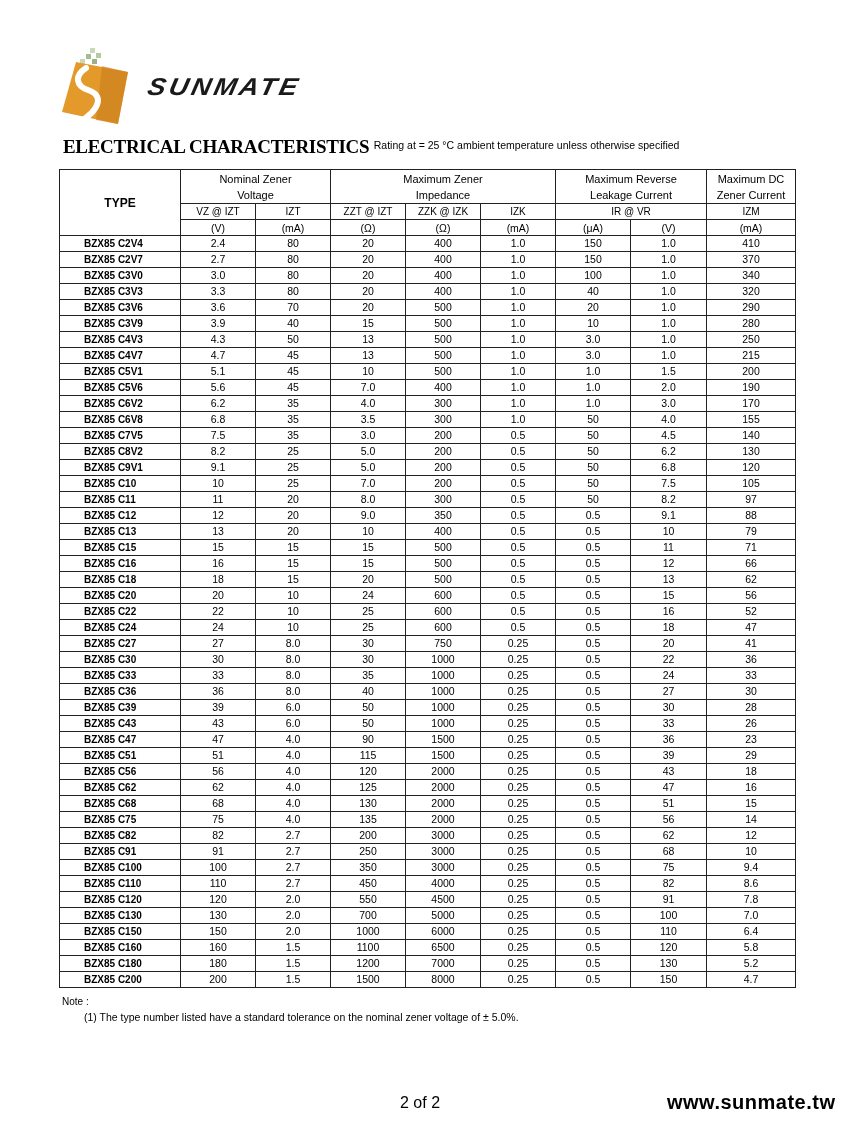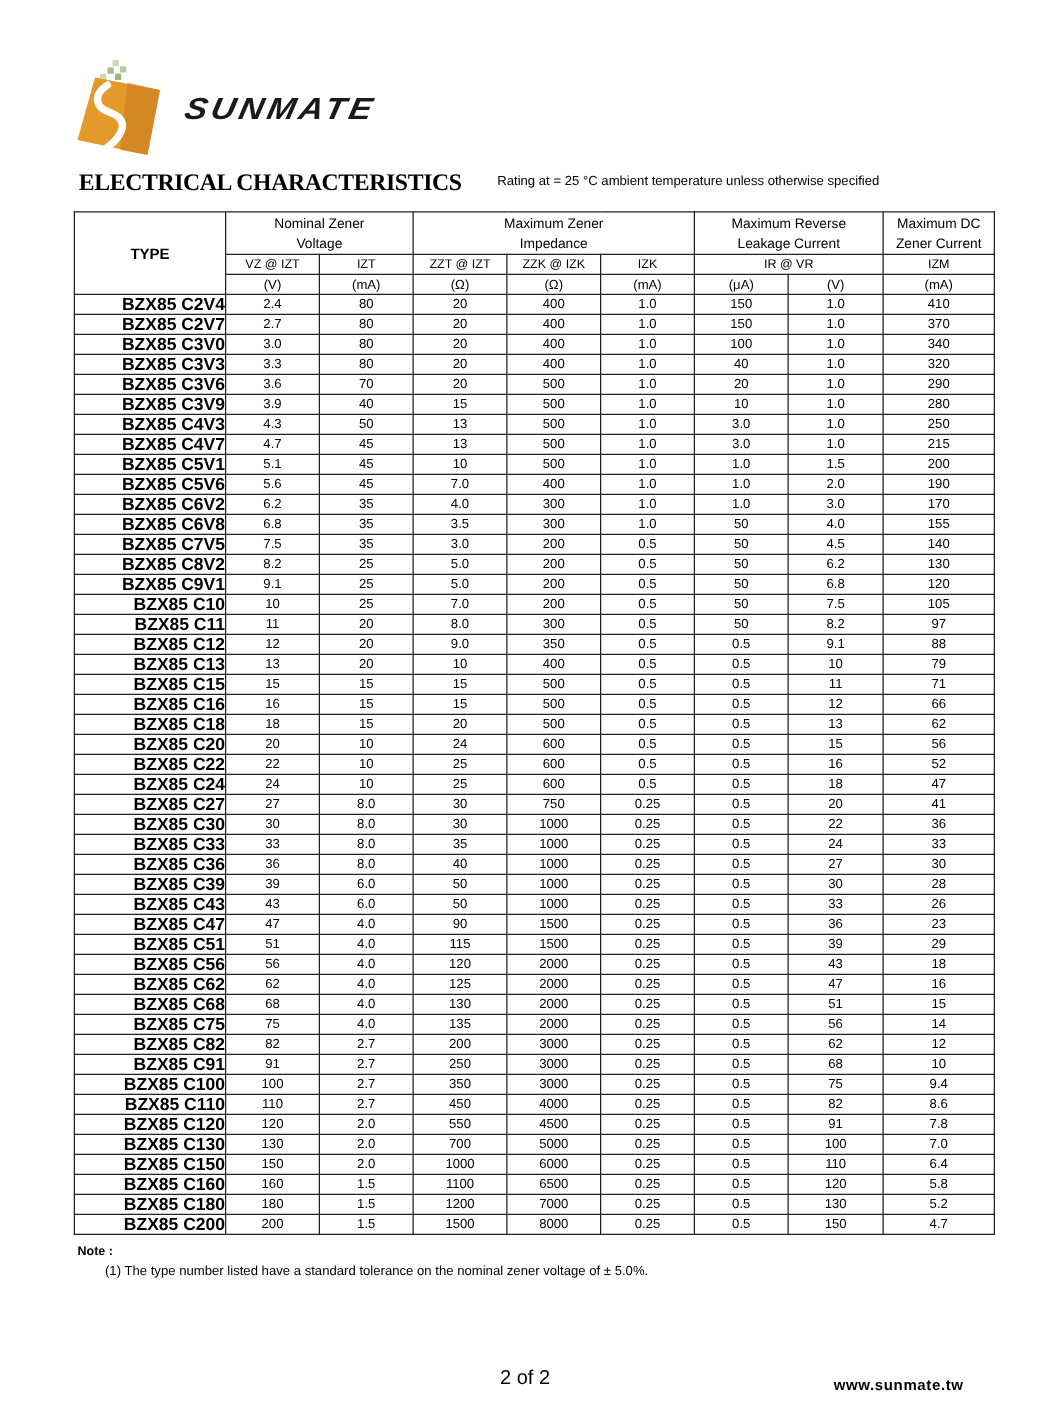--- a/index.html
+++ b/index.html
@@ -5,35 +5,35 @@
   html, body { margin:0; padding:0; background:#ffffff; }
   body { width:847px; height:1125px; position:relative; overflow:hidden;
          font-family:"Liberation Sans", sans-serif; color:#000; }
   .logo { position:absolute; left:56px; top:44px; width:270px; height:80px; }
   .logo-mark { position:absolute; left:0; top:0; width:90px; height:80px; }
   .logo-word { position:absolute; left:92px; top:28px; font-family:"Liberation Sans", sans-serif;
                font-weight:bold; font-style:italic; font-size:27px; letter-spacing:3px;
                color:#1a1a1a; transform:skewX(-12deg) scaleY(0.9); }
   .title-row { position:absolute; left:63px; top:136px; white-space:nowrap; }
   .title { font-weight:bold; font-size:19px; letter-spacing:-0.3px; vertical-align:baseline;font-family:Liberation Serif, serif; }
-  .subtitle { font-size:10.5px; margin-left:24px; position:relative; top:-4px; }
+  .subtitle { font-size:10.5px; margin-left:0; position:relative; top:-4px; }
   table.spec { position:absolute; left:59px; top:169px; border-collapse:collapse;
                font-size:10.5px; table-layout:fixed; }
   table.spec td, table.spec th { border:1px solid #222; text-align:center; padding:0; font-weight:normal;
                overflow:hidden; white-space:nowrap; }
   table.spec th.grp { height:33px; line-height:16px; font-size:11px; }
   table.spec th.type { font-weight:bold; font-size:12px; }
   table.spec th.sym { height:15px; font-size:10px;text-align:center; }
   table.spec th.unit { height:15px; font-size:10.5px; }
   table.spec td { height:15px; line-height:15px; }
-  table.spec td.tname { font-weight:bold; font-size:14px; text-align:right; padding-left:24px; }
-  .note-label { position:absolute; left:62px; top:996px; font-weight:bold; font-size:10px; }
+  table.spec td.tname { font-weight:bold; font-size:10px; text-align:left; padding-left:24px; }
+  .note-label { position:absolute; left:62px; top:996px; font-weight:normal; font-size:10px; }
   .note-text { position:absolute; left:84px; top:1011px; font-size:10.5px; }
   .page-num { position:absolute; left:400px; top:1094px; font-size:16px; }
-  .website { position:absolute; left:667px; top:1091px; font-size:12px; font-weight:bold; letter-spacing:0.5px;margin-top:10px; }
+  .website { position:absolute; left:667px; top:1091px; font-size:20px; font-weight:bold; letter-spacing:0.5px; }
 </style>
 </head>
 <body>
 
 <div class="logo">
   <svg class="logo-mark" viewBox="0 0 90 80">
     <rect x="34" y="4" width="5" height="5" fill="#c9d9b8"></rect>
     <rect x="40" y="9" width="5" height="5" fill="#b7c9a3"></rect>
     <rect x="30" y="10" width="5" height="5" fill="#a8bb92"></rect>
     <rect x="24" y="15" width="5" height="5" fill="#c9d9b8"></rect>

